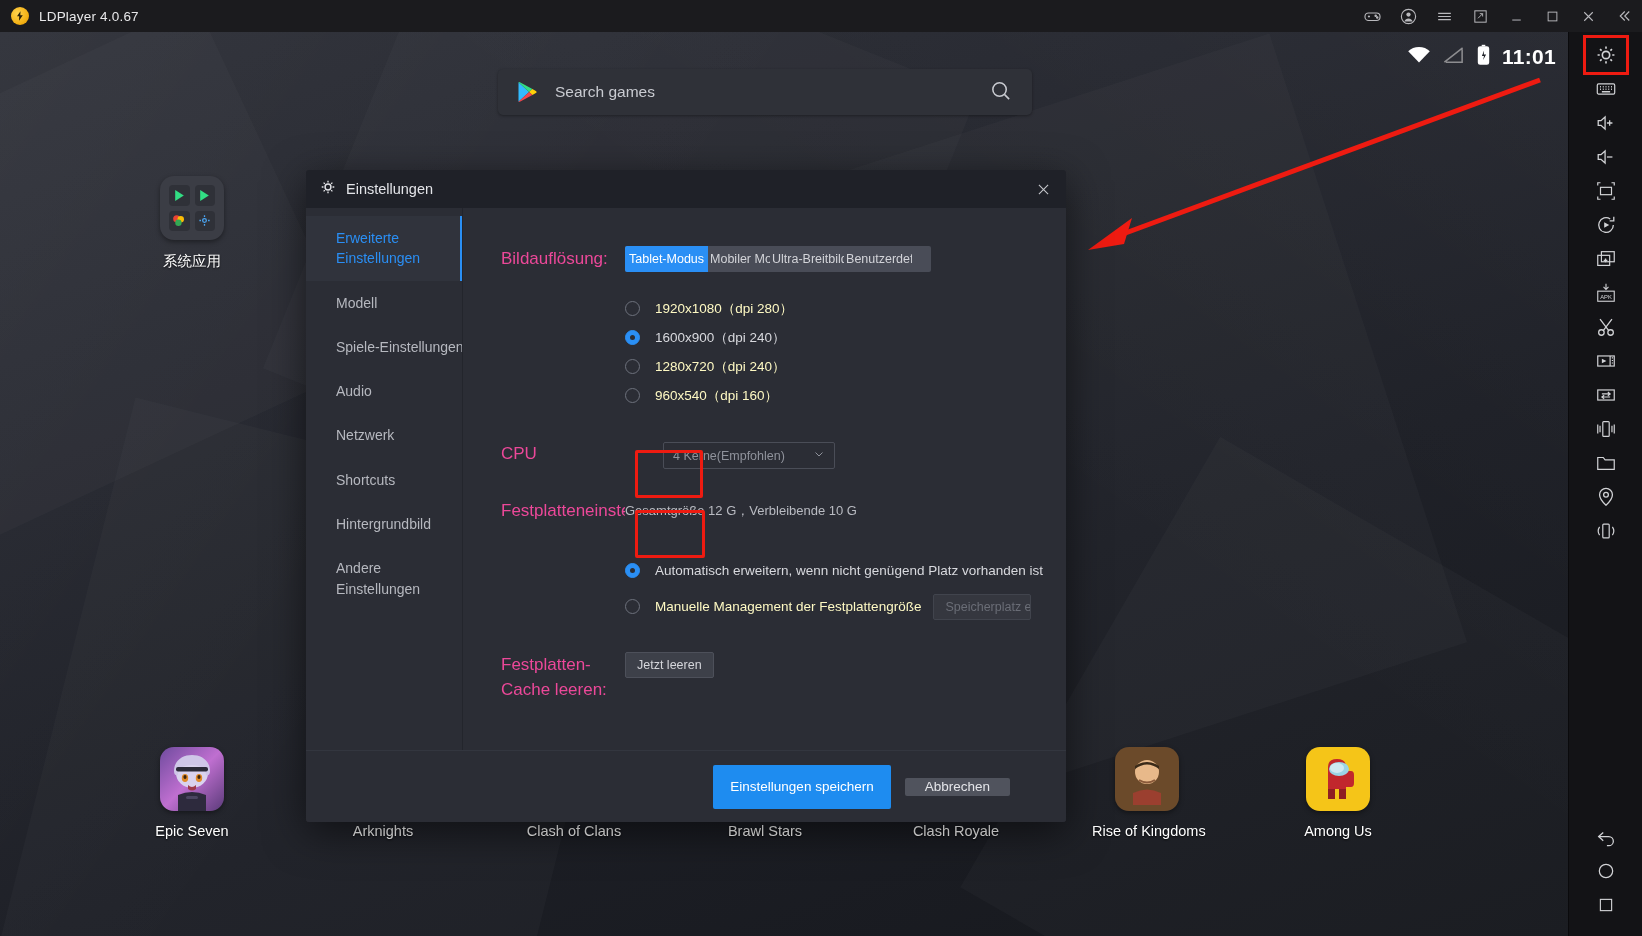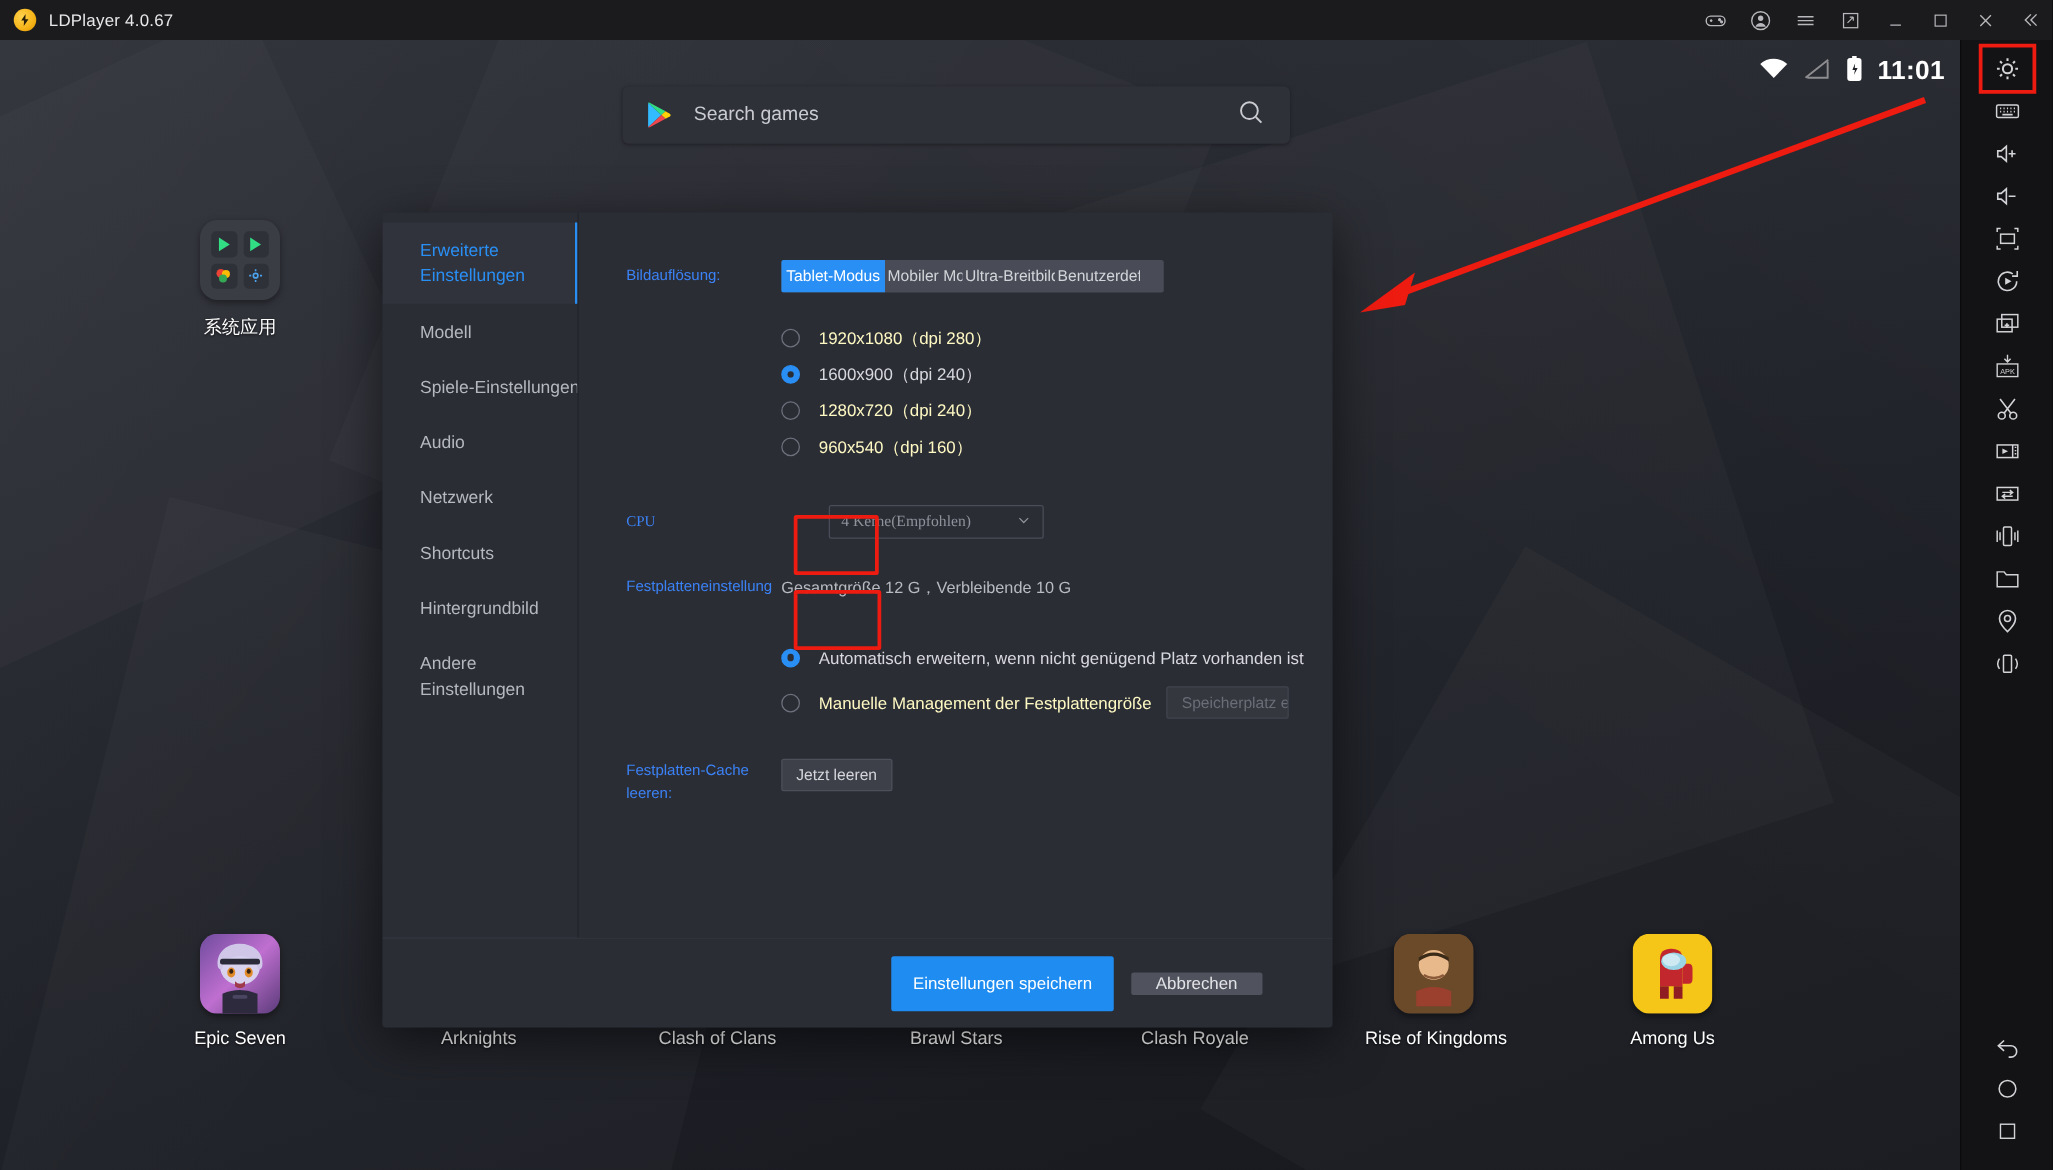--- a/index.html
+++ b/index.html
@@ -136,21 +136,21 @@
   .side-item .stext { white-space: nowrap; overflow: hidden; width: 126px; display:block; }
   .side-item.active .stext { white-space: normal; }
 
   
   #dlg-content {
     flex: 1; background: #2b2d35; border-left: 1px solid #23252c;
     padding: 38px 0 0 0; position: relative; overflow: hidden;
   }
   .row { display: flex; align-items: flex-start; padding-left: 38px; }
   .rlabel {
-    width: 124px; flex: 0 0 124px; font-size: 12px; color: #3b82f6;
+    width: 124px; flex: 0 0 124px; font-size: 17px; color: #ec4899;
     line-height: 1.45; overflow: hidden; white-space: nowrap;
   }
 
   
   .modestrip {
     height: 26px; background: #494c57; display: flex; align-items: stretch;
     width: 306px; overflow: hidden; border-radius: 2px;
   }
   .modetab {
     display: flex; align-items: center; justify-content: flex-start;
@@ -466,20 +466,34 @@
     </div>
 
     <svg id="arrow" width="470" height="190" viewBox="0 0 470 190">
       <path d="M460 8 L32 166" stroke="#ee1b11" stroke-width="5" fill="none"></path>
       <path d="M8 178 L52 146 L44 172 Z" fill="#ee1b11"></path>
     </svg>
   </div>
 
   <div id="dialog">
 
+    <div id="dlg-header">
+      <span class="gear">
+        <svg width="16" height="16" viewBox="0 0 24 24" fill="none" stroke="currentColor" stroke-width="2.2">
+          <circle cx="12" cy="12" r="4.4"></circle>
+          <path d="M12 2.6v2.6M12 18.8v2.6M21.4 12h-2.6M5.2 12H2.6M18.6 5.4l-1.9 1.9M7.3 16.7l-1.9 1.9M18.6 18.6l-1.9-1.9M7.3 7.3 5.4 5.4" stroke-width="2"></path>
+        </svg>
+      </span>
+      <span class="dtitle">Einstellungen</span>
+      <span class="dclose">
+        <svg width="17" height="17" viewBox="0 0 24 24" stroke="currentColor" stroke-width="1.5">
+            <path d="M5.5 5.5l13 13M18.5 5.5l-13 13"></path>
+          </svg>
+      </span>
+    </div>
 
     <div id="dlg-body">
 
       <div id="dlg-side">
         <div class="side-item active">
           <span class="stext">Erweiterte Einstellungen</span>
         </div>
         <div class="side-item">
           <span class="stext">Modell</span>
         </div>
@@ -527,21 +541,21 @@
           <div class="radio-row">
             <span class="rdot"></span>
             <span class="rlab">1280x720（dpi 240）</span>
           </div>
           <div class="radio-row">
             <span class="rdot"></span>
             <span class="rlab">960x540（dpi 160）</span>
           </div>
         </div>
 
-        <div class="row" style="margin-top:32px; align-items:center;font-family:Liberation Serif, serif;">
+        <div class="row" style="margin-top:32px; ">
           <div class="rlabel">CPU</div>
           <div style="margin-left:38px" class="ddown">
             <span>4 Kerne(Empfohlen)</span>
             <span class="chev">
               <svg width="12" height="12" viewBox="0 0 24 24" fill="none" stroke="currentColor" stroke-width="2">
                   <path d="M5 9l7 7 7-7"></path>
                 </svg>
             </span>
           </div>
         </div>

